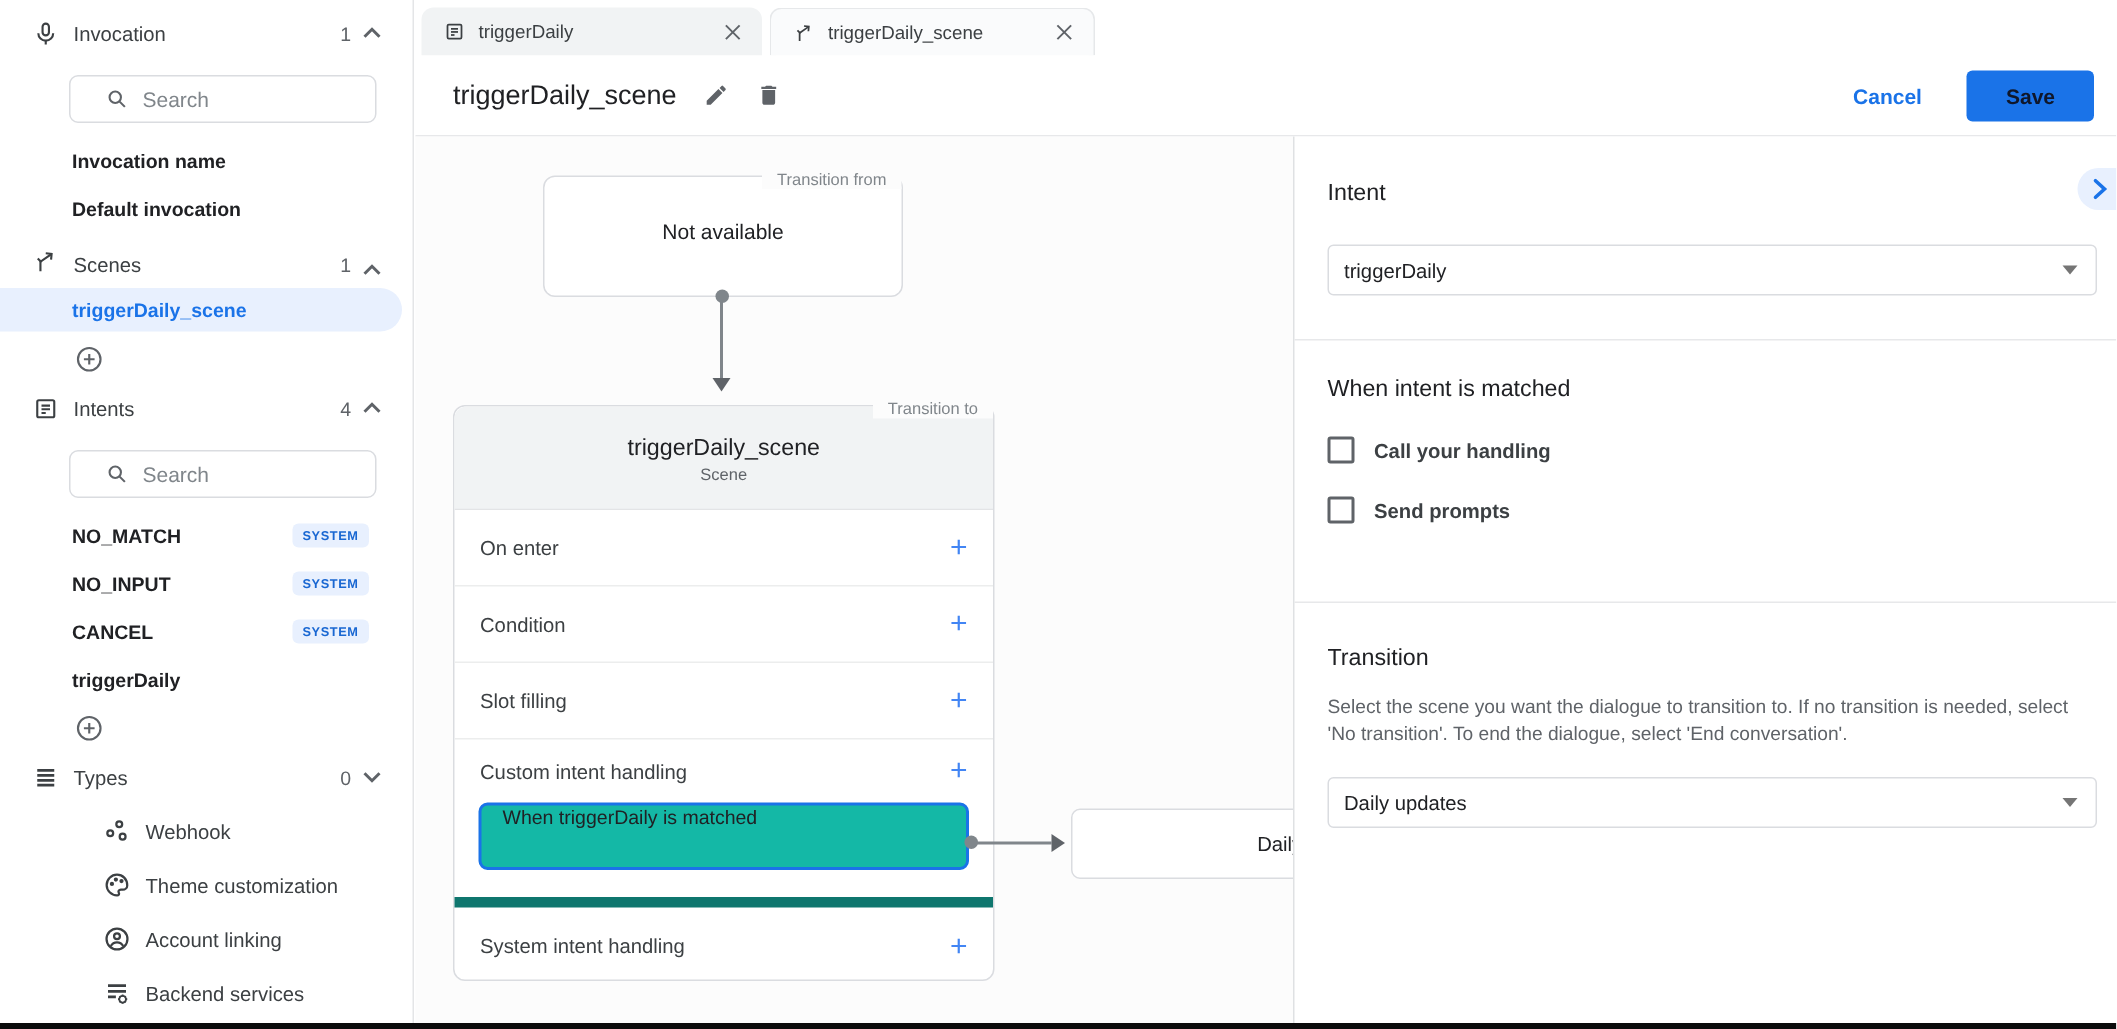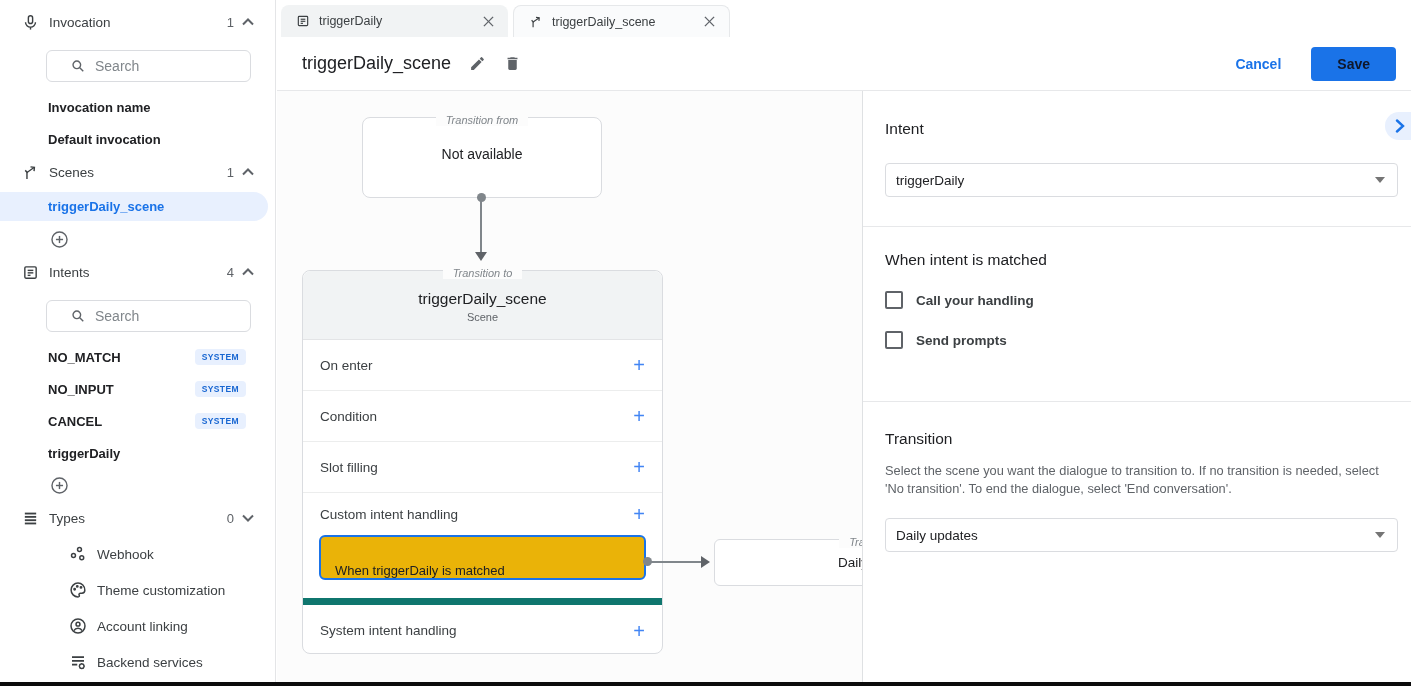--- a/index.html
+++ b/index.html
@@ -44,21 +44,21 @@
   .tab .x { margin-right:14px; display:flex; align-items:center; cursor:pointer; }
   .hdr { position:absolute; left:0; top:37px; width:100%; height:54px; background:#fff; border-bottom:1px solid #e7e8ea; display:flex; align-items:center; }
   .hdr .title { margin-left:25px; font-size:18px; color:#202124; }
   .hdr .hic { margin-left:18px; display:flex; align-items:center; cursor:pointer; }
   .hdr .spacer { flex:1; }
   .cancel-btn { font-size:14px; font-weight:bold; color:#1a73e8; margin-right:30px; cursor:pointer; }
   .save-btn { height:34px; padding:0 26px; margin-right:15px; background:#1a73e8; color:#0f172a; font-size:14px; font-weight:bold; border:none; border-radius:4px; display:flex; align-items:center; cursor:pointer; font-family:"Liberation Sans",sans-serif; }
 
   
   .canvas { position:absolute; left:0; top:91px; width:585px; height:591px; background:#fcfcfc; overflow:hidden; }
-  .legend { position:absolute; top:-8px; left:0; width:100%; text-align:center;font-style:italic; }
+  .legend { position:absolute; top:-8px; left:0; width:100%; text-align:right; }
   .legend span { background:#fcfcfc; padding:0 10px; font-size:11px; color:#80868b; }
   .from-box { position:absolute; left:85px; top:26px; width:240px; height:81px; background:#fff; border:1px solid #dadce0; border-radius:8px; }
   .from-box .body { position:absolute; top:28px; width:100%; text-align:center; font-size:14px; color:#202124; }
   .conn-dot { position:absolute; width:9px; height:9px; border-radius:50%; background:#80868b; }
   .vline { position:absolute; width:2px; background:#80868b; }
   .arrow-down { position:absolute; width:0; height:0; border-left:6px solid transparent; border-right:6px solid transparent; border-top:9px solid #5f6368; }
   .hline { position:absolute; height:2px; background:#80868b; }
   .arrow-right { position:absolute; width:0; height:0; border-top:6px solid transparent; border-bottom:6px solid transparent; border-left:9px solid #5f6368; }
   .scene-card { position:absolute; left:25px; top:179px; width:361px; height:384px; background:#fff; border:1px solid #dadce0; border-radius:8px; }
   .scene-card .chead { height:69px; background:#f1f3f4; border-radius:8px 8px 0 0; border-bottom:1px solid #e3e4e6; text-align:center; }
@@ -66,21 +66,21 @@
   .scene-card .chead .s { padding-top:3px; font-size:11px; color:#5f6368; }
   .crow { height:51px; border-bottom:1px solid #eceded; display:flex; align-items:center; }
   .crow .lbl { margin-left:17px; font-size:13.5px; color:#3c4043; }
   .crow .spacer { flex:1; }
   .crow .plus { margin-right:17px; color:#4285f4; font-size:20px; font-weight:normal; cursor:pointer; line-height:1; }
   .cih { border-bottom:7px solid #0f766e; }
   .cih-top { height:42px; display:flex; align-items:center; }
   .cih-top .lbl { margin-left:17px; font-size:13.5px; color:#3c4043; }
   .cih-top .spacer { flex:1; }
   .cih-top .plus { margin-right:17px; color:#4285f4; font-size:20px; line-height:1; cursor:pointer; }
-  .matched { margin:0 16px 18px 16px; height:45px; background:#eab308; border:2px solid #1a73e8; border-radius:6px; display:flex; align-items:flex-end; cursor:pointer; }
+  .matched { margin:0 16px 18px 16px; height:45px; background:#14b8a6; border:2px solid #1a73e8; border-radius:6px; display:flex; align-items:flex-start; cursor:pointer; }
   .matched .lbl { margin-left:14px; font-size:13px; color:#202124; }
   .lastrow { border-bottom:none; }
   .target-card { position:absolute; left:437px; top:448px; width:330px; height:47px; background:#fff; border:1px solid #dadce0; border-radius:6px; }
   .target-card .body { position:absolute; top:15px; width:100%; text-align:center; font-size:13.5px; color:#202124; }
 
   
   .panel { position:absolute; left:585px; top:91px; width:549px; height:591px; background:#fff; border-left:1px solid #dfe1e3; }
   .psec { border-bottom:1px solid #e7e8ea; padding-left:22px; padding-right:14px; }
   .psec1 { height:136px; padding-top:29px; }
   .psec2 { height:175px; padding-top:24px; }
@@ -132,21 +132,21 @@
       <input type="text" placeholder="Search" style="">
     </div>
 
     <div class="srow sitem" style="top:96px;">
       <span class="lbl">Invocation name</span>
     </div>
     <div class="srow sitem" style="top:128px;">
       <span class="lbl">Default invocation</span>
     </div>
 
-    <div class="srow sec-head" style="top:160px;">
+    <div class="srow sec-head" style="top:160px;align-items:flex-end;">
       <span class="ic">
         <svg width="17" height="17" viewBox="0 0 24 24" fill="none" stroke="#3c4043" stroke-width="2">
             <path d="M7 21 L7 12 L17 5"></path>
             <polyline points="12,4 17.5,4.6 17,10"></polyline>
             <line x1="4.5" y1="9" x2="8" y2="12.5"></line>
           </svg>
       </span>
       <span class="lbl">Scenes</span>
       <span class="spacer"></span>
       <span class="cnt">1</span>

